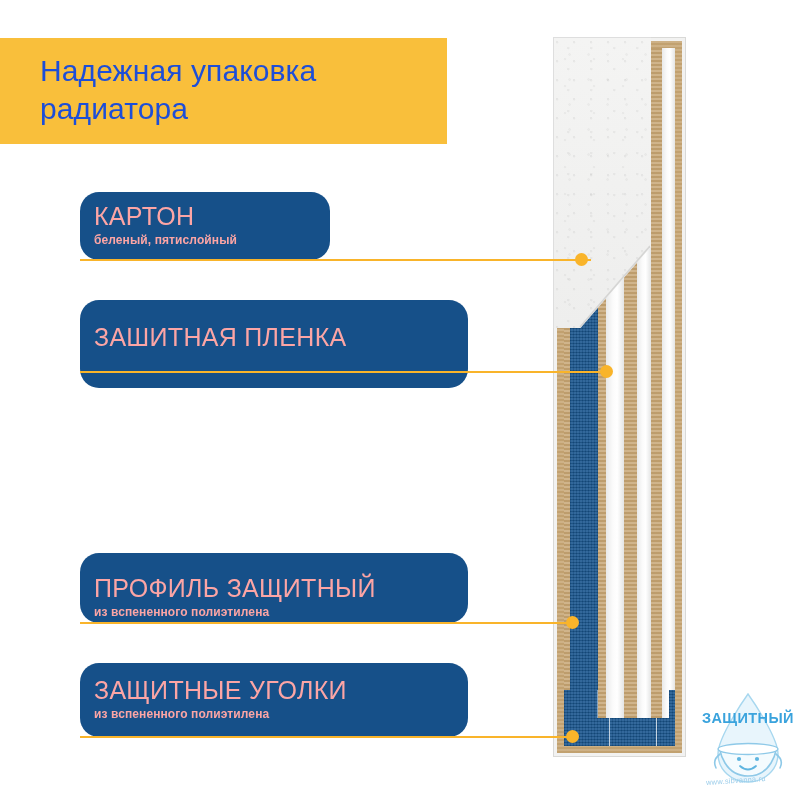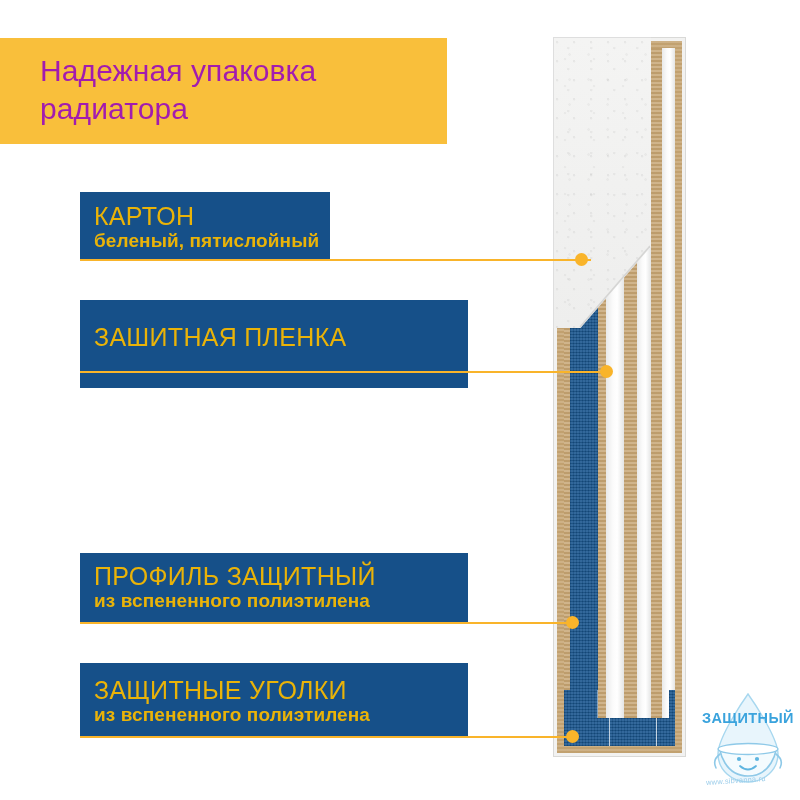--- a/index.html
+++ b/index.html
@@ -23,51 +23,52 @@
     top: 38px;
     width: 447px;
     height: 106px;
     background: #f9bf3b;
     box-sizing: border-box;
     padding: 14px 0 0 40px;
   }
   #title-text {
     font-size: 30px;
     line-height: 38px;
-    color: #a21caf;
+    color: #1d4ed8;
     font-weight: 400;
     letter-spacing: 0.1px;
     white-space: pre-line;
   }
 
   
   .callout {
     position: absolute;
     background: #165089;
     box-sizing: border-box;
-    color: #eab308;
+    color: #fca5a5;
+    border-radius: 19px;
   }
   .callout .c-title {
     font-size: 25px;
     line-height: 30px;
     letter-spacing: 0.3px;
     font-weight: 400;
     white-space: nowrap;
   }
   .callout .c-sub {
-    font-size: 19px;
+    font-size: 12px;
     line-height: 19px;
     font-weight: 700;
     letter-spacing: 0.1px;
     white-space: nowrap;
   }
 
   #callout-karton     { left: 80px; top: 192px; width: 250px; height: 68px; padding: 9px 0 0 14px; }
   #callout-plenka     { left: 80px; top: 300px; width: 388px; height: 88px; padding: 22px 0 0 14px; }
-  #callout-profil     { left: 80px; top: 553px; width: 388px; height: 70px; padding: 8px 0 0 14px; }
+  #callout-profil     { left: 80px; top: 553px; width: 388px; height: 70px; padding: 20px 0 0 14px; }
   #callout-ugolki     { left: 80px; top: 663px; width: 388px; height: 74px; padding: 12px 16px 0 14px; }
 
   
   .leader {
     position: absolute;
     height: 2px;
     background: #f9b42a;
   }
   .leader-dot {
     position: absolute;

